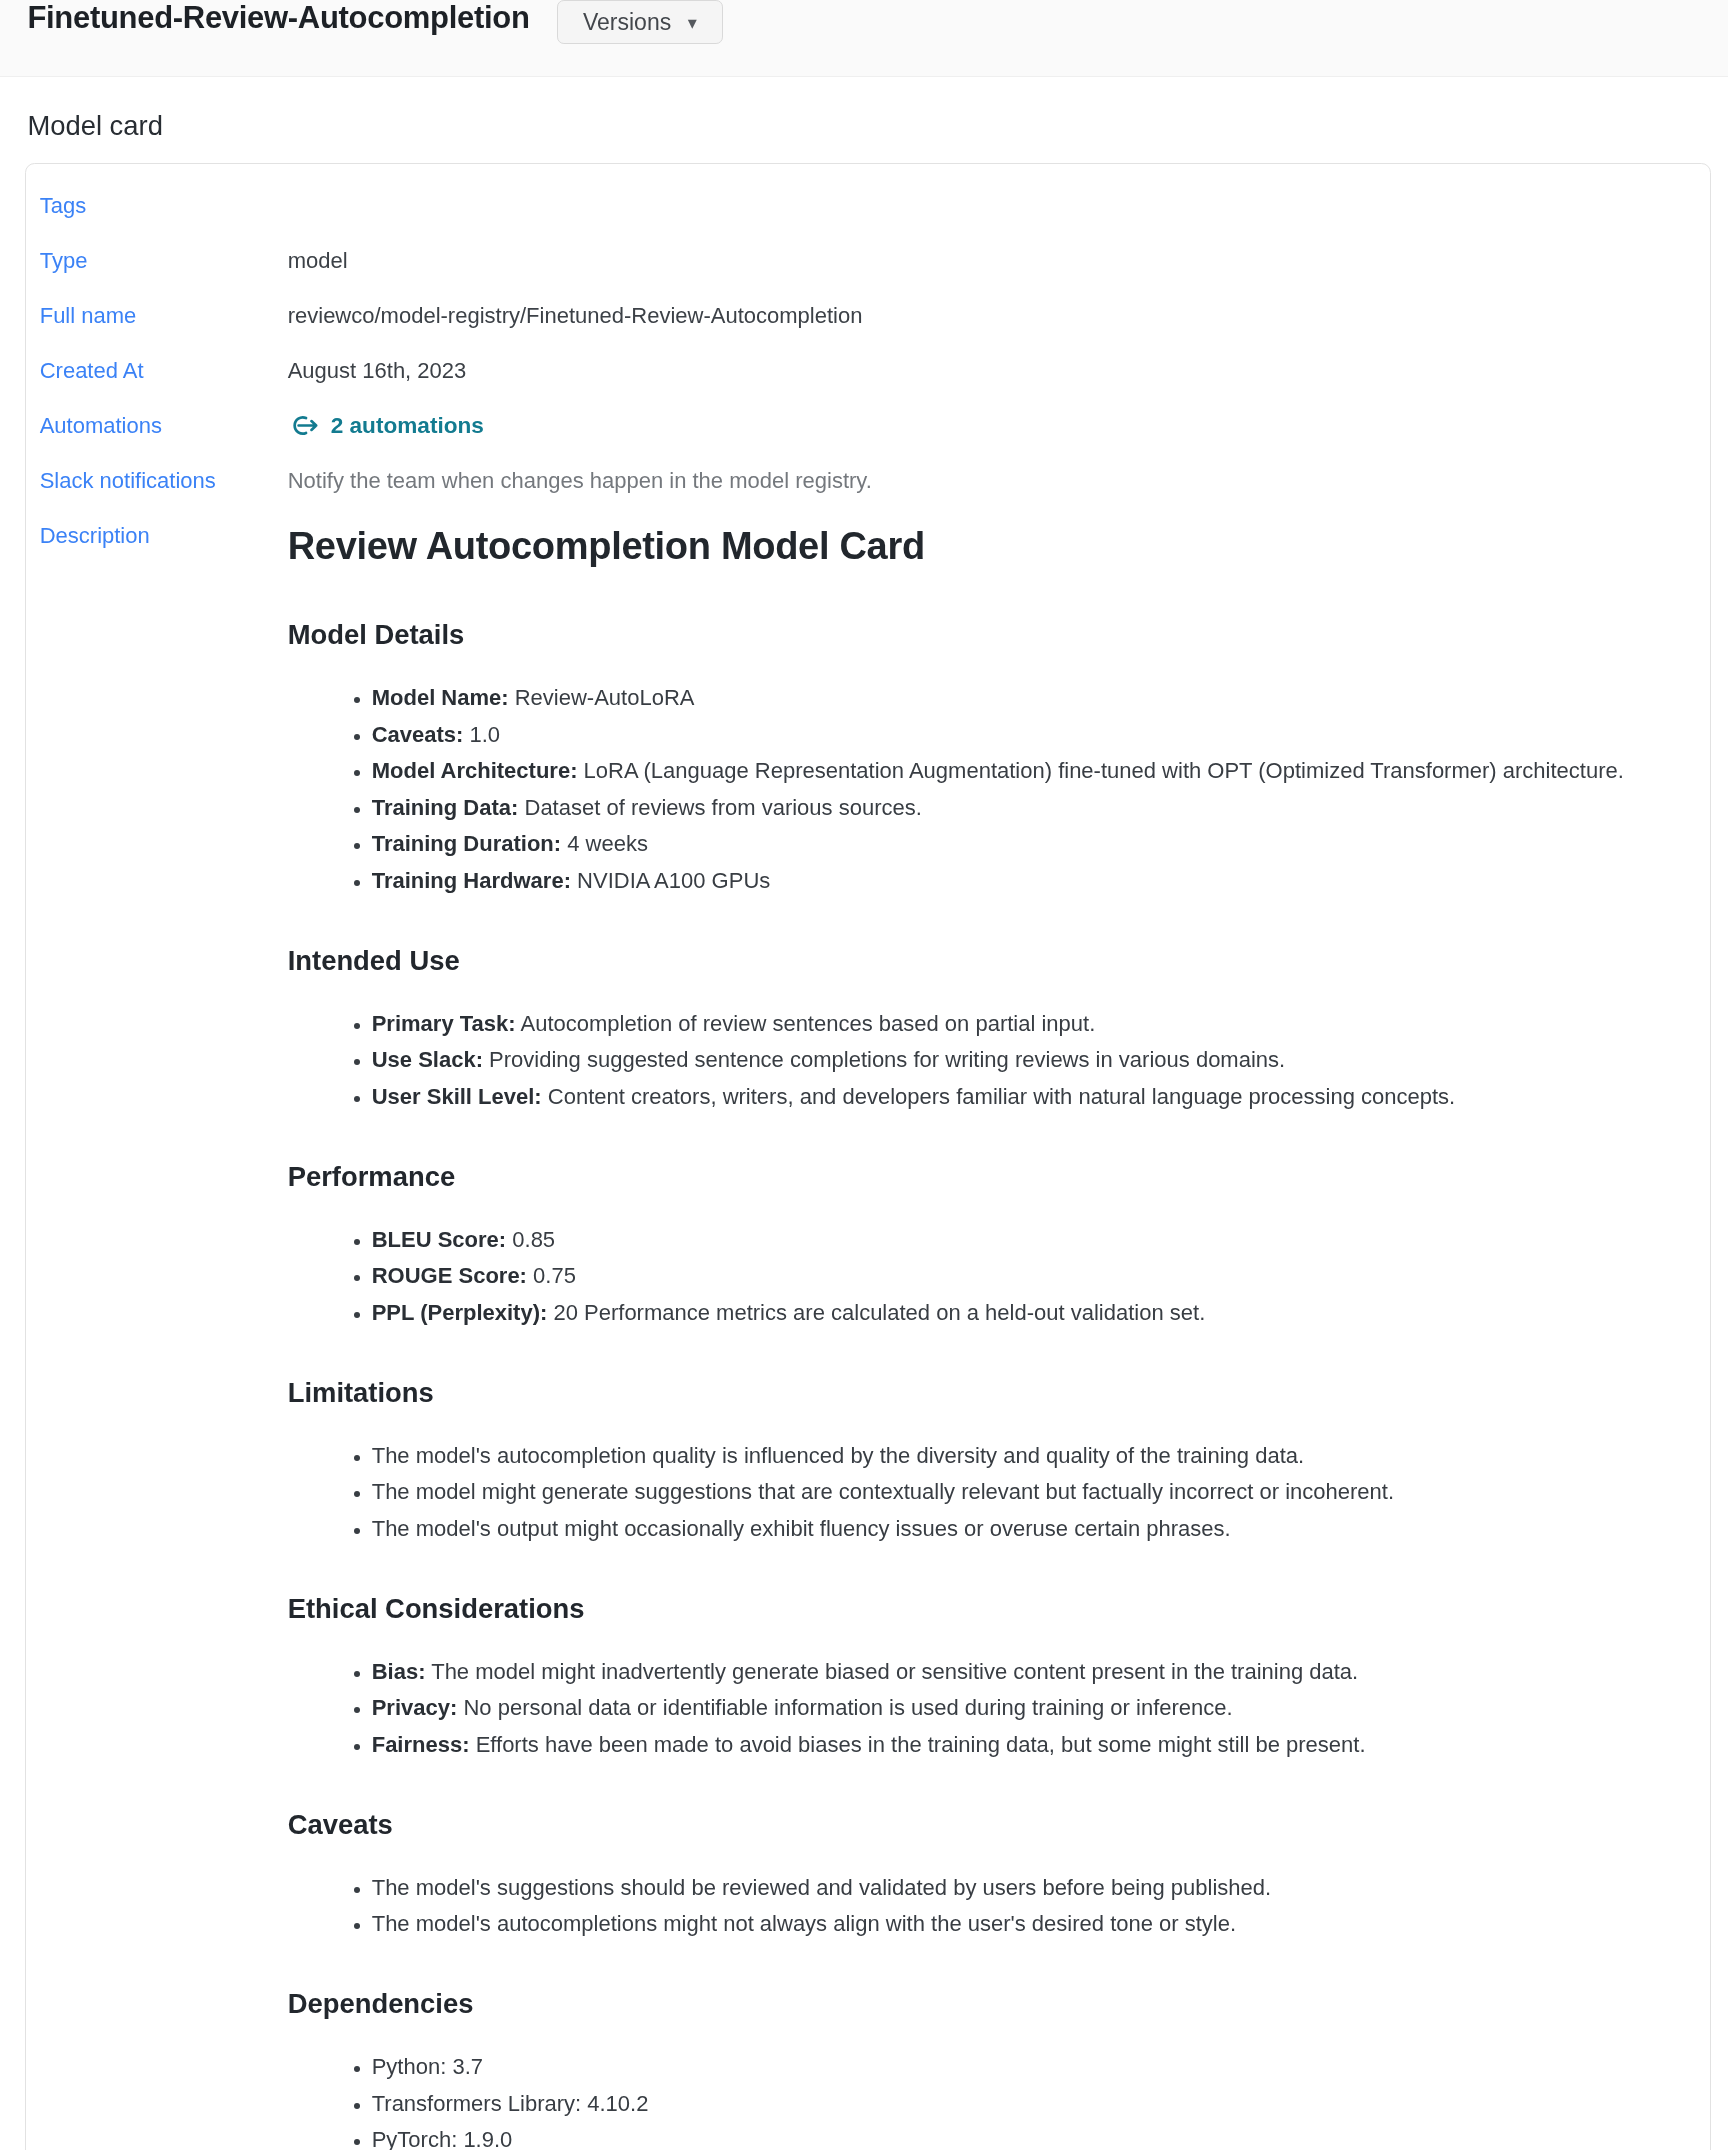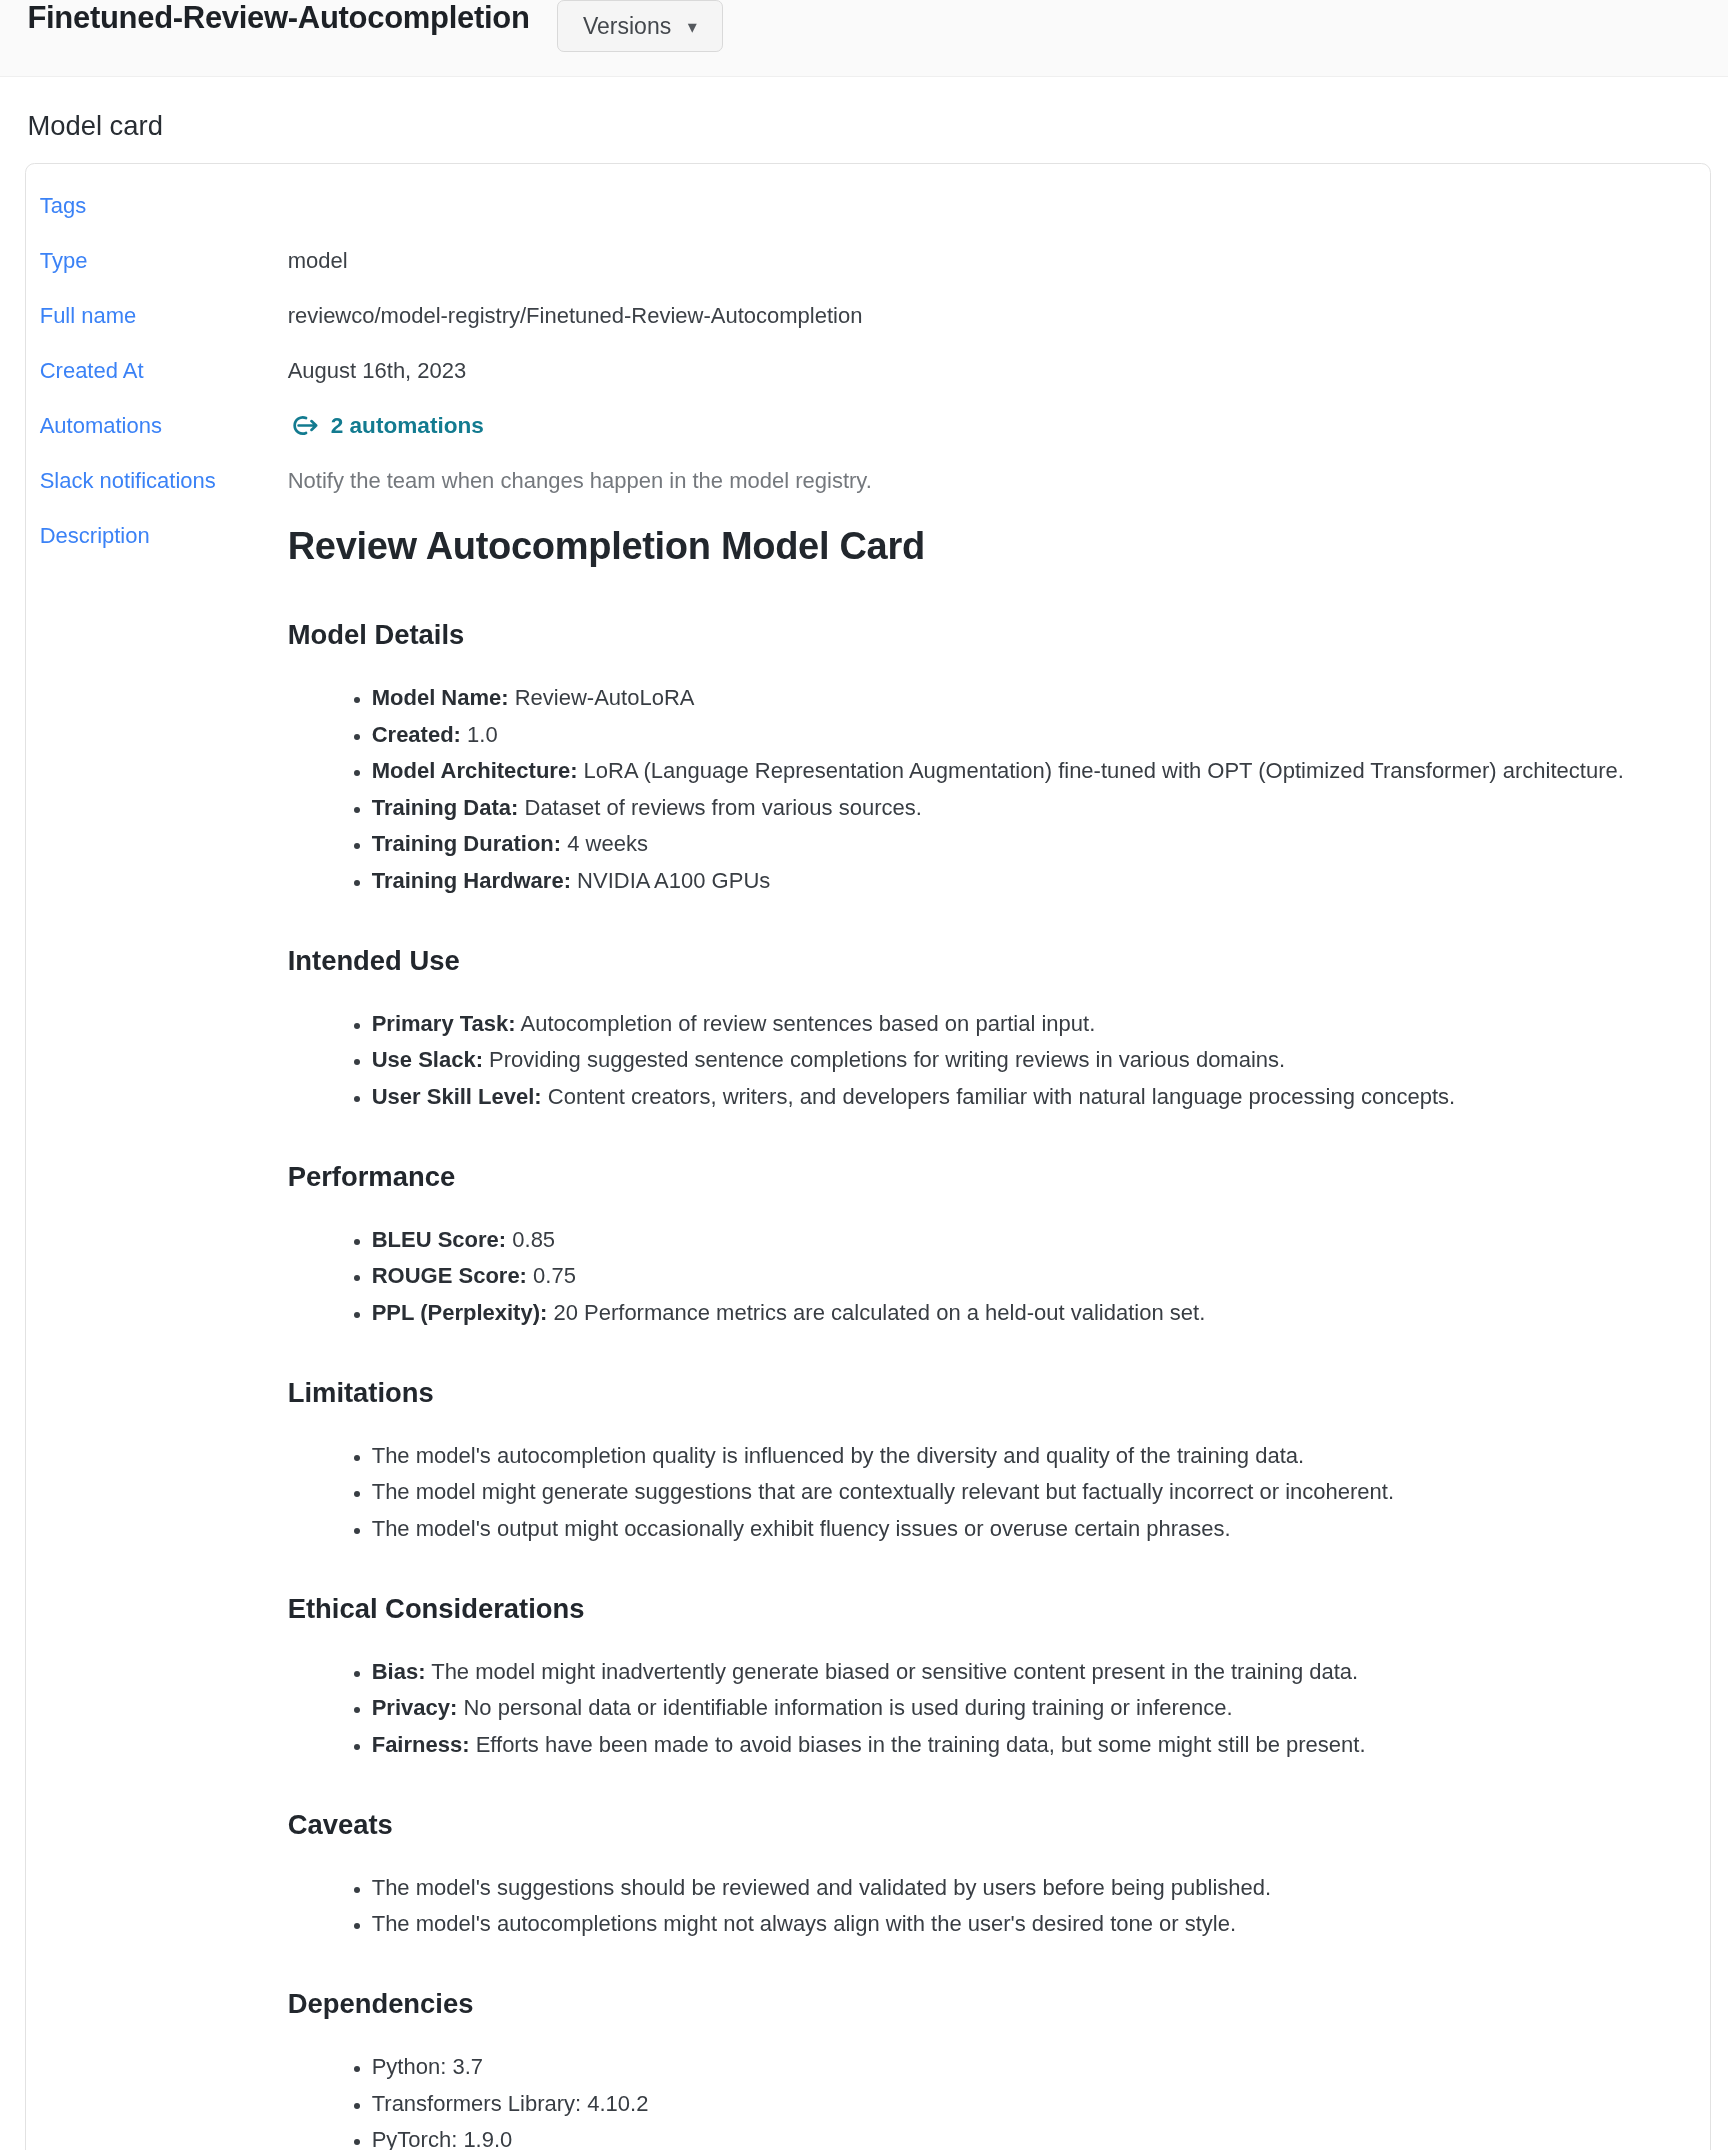--- a/index.html
+++ b/index.html
@@ -23,21 +23,21 @@
     font-size: 31px;
     font-weight: 700;
     color: #1d2126;
     letter-spacing: -0.3px;
     white-space: nowrap;
   }
   .versions-btn {
     display: inline-flex;
     align-items: center;
     gap: 16.5px;
-    height: 52px;
+    height: 44px;
     padding: 0 25px;
     background: #f5f5f5;
     border: 1.4px solid #d9d9d9;
     border-radius: 6.9px;
     font-family: inherit;
     font-size: 23px;
     color: #43474c;
     cursor: pointer;
   }
   .versions-btn .caret {
@@ -179,21 +179,21 @@
   <div class="meta-row desc-row">
     <div class="meta-label">Description</div>
 
     <div class="markdown">
       <div class="md-h1">Review Autocompletion Model Card</div>
 
       <section>
         <h3 class="md-h2">Model Details</h3>
         <ul>
           <li><strong>Model Name:</strong><span> Review-AutoLoRA</span></li>
-          <li><strong>Created:</strong><span> 1.0</span></li>
+          <li><strong>Caveats:</strong><span> 1.0</span></li>
           <li><strong>Model Architecture:</strong><span> LoRA (Language Representation Augmentation) fine-tuned with OPT (Optimized Transformer) architecture.</span></li>
           <li><strong>Training Data:</strong><span> Dataset of reviews from various sources.</span></li>
           <li><strong>Training Duration:</strong><span> 4 weeks</span></li>
           <li><strong>Training Hardware:</strong><span> NVIDIA A100 GPUs</span></li>
         </ul>
       </section>
 
       <section>
         <h3 class="md-h2">Intended Use</h3>
         <ul>

